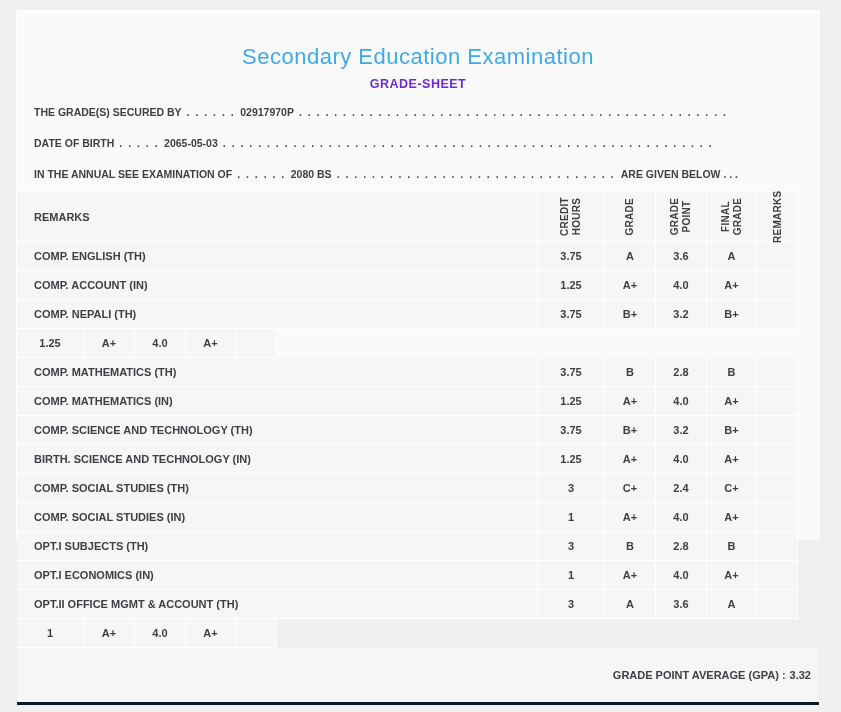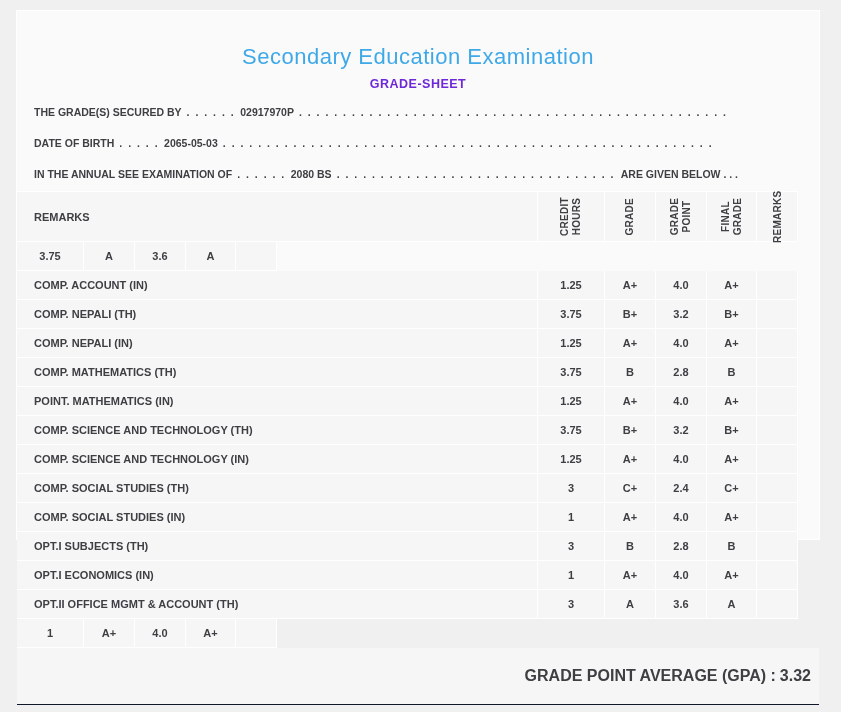--- a/index.html
+++ b/index.html
@@ -65,24 +65,24 @@
     display:inline-block;
     transform:rotate(-90deg);
     white-space:pre-line;
     text-align:center;
     font-size:10px; line-height:1.15;
     letter-spacing:0.3px;
   }
   .gpa-row {
     width:802px; height:57px;
     background:#f6f6f7;
-    border-bottom:1px solid #0f172a;
+    border-bottom:3px solid #0f172a;
     display:flex; align-items:center; justify-content:flex-end;
     padding-right:8px;
-    font-size:16px; font-weight:bold;
+    font-size:11px; font-weight:bold;
   }
   .gpa-row .gpa-value { margin-left:4px; }
 </style>
 </head>
 <body>
 
 <div class="card">
 
   <div class="title">Secondary Education Examination</div>
   <div class="subtitle">GRADE-SHEET</div>
@@ -128,20 +128,21 @@
       <div class="cell c-final">
         <span class="vtext">FINAL
 GRADE</span>
       </div>
       <div class="cell c-remarks">
         <span class="vtext">REMARKS</span>
       </div>
     </div>
     <div id="rows-container">
   <div class="trow">
+    <div class="cell c-subject">COMP. ENGLISH (TH)</div>
     <div class="cell c-credit">3.75</div>
     <div class="cell c-grade">A</div>
     <div class="cell c-gpoint">3.6</div>
     <div class="cell c-final">A</div>
     <div class="cell c-remarks"></div>
   </div>
 
   <div class="trow">
     <div class="cell c-subject">COMP. ACCOUNT (IN)</div>
     <div class="cell c-credit">1.25</div>
@@ -154,57 +155,56 @@
   <div class="trow">
     <div class="cell c-subject">COMP. NEPALI (TH)</div>
     <div class="cell c-credit">3.75</div>
     <div class="cell c-grade">B+</div>
     <div class="cell c-gpoint">3.2</div>
     <div class="cell c-final">B+</div>
     <div class="cell c-remarks"></div>
   </div>
 
   <div class="trow">
-    <div class="cell c-subject">COMP. NEPALI (IN)</div>
     <div class="cell c-credit">1.25</div>
     <div class="cell c-grade">A+</div>
     <div class="cell c-gpoint">4.0</div>
     <div class="cell c-final">A+</div>
     <div class="cell c-remarks"></div>
   </div>
 
   <div class="trow">
     <div class="cell c-subject">COMP. MATHEMATICS (TH)</div>
     <div class="cell c-credit">3.75</div>
     <div class="cell c-grade">B</div>
     <div class="cell c-gpoint">2.8</div>
     <div class="cell c-final">B</div>
     <div class="cell c-remarks"></div>
   </div>
 
   <div class="trow">
-    <div class="cell c-subject">POINT. MATHEMATICS (IN)</div>
+    <div class="cell c-subject">COMP. MATHEMATICS (IN)</div>
     <div class="cell c-credit">1.25</div>
     <div class="cell c-grade">A+</div>
     <div class="cell c-gpoint">4.0</div>
     <div class="cell c-final">A+</div>
     <div class="cell c-remarks"></div>
   </div>
 
   <div class="trow">
     <div class="cell c-subject">COMP. SCIENCE AND TECHNOLOGY (TH)</div>
     <div class="cell c-credit">3.75</div>
     <div class="cell c-grade">B+</div>
     <div class="cell c-gpoint">3.2</div>
     <div class="cell c-final">B+</div>
     <div class="cell c-remarks"></div>
   </div>
 
   <div class="trow">
-    <div class="cell c-subject">COMP. SCIENCE AND TECHNOLOGY (IN)</div>
+    <div class="cell c-subject">BIRTH. SCIENCE AND TECHNOLOGY (IN)</div>
     <div class="cell c-credit">1.25</div>
     <div class="cell c-grade">A+</div>
     <div class="cell c-gpoint">4.0</div>
     <div class="cell c-final">A+</div>
     <div class="cell c-remarks"></div>
   </div>
 
   <div class="trow">
     <div class="cell c-subject">COMP. SOCIAL STUDIES (TH)</div>
     <div class="cell c-credit">3</div>

